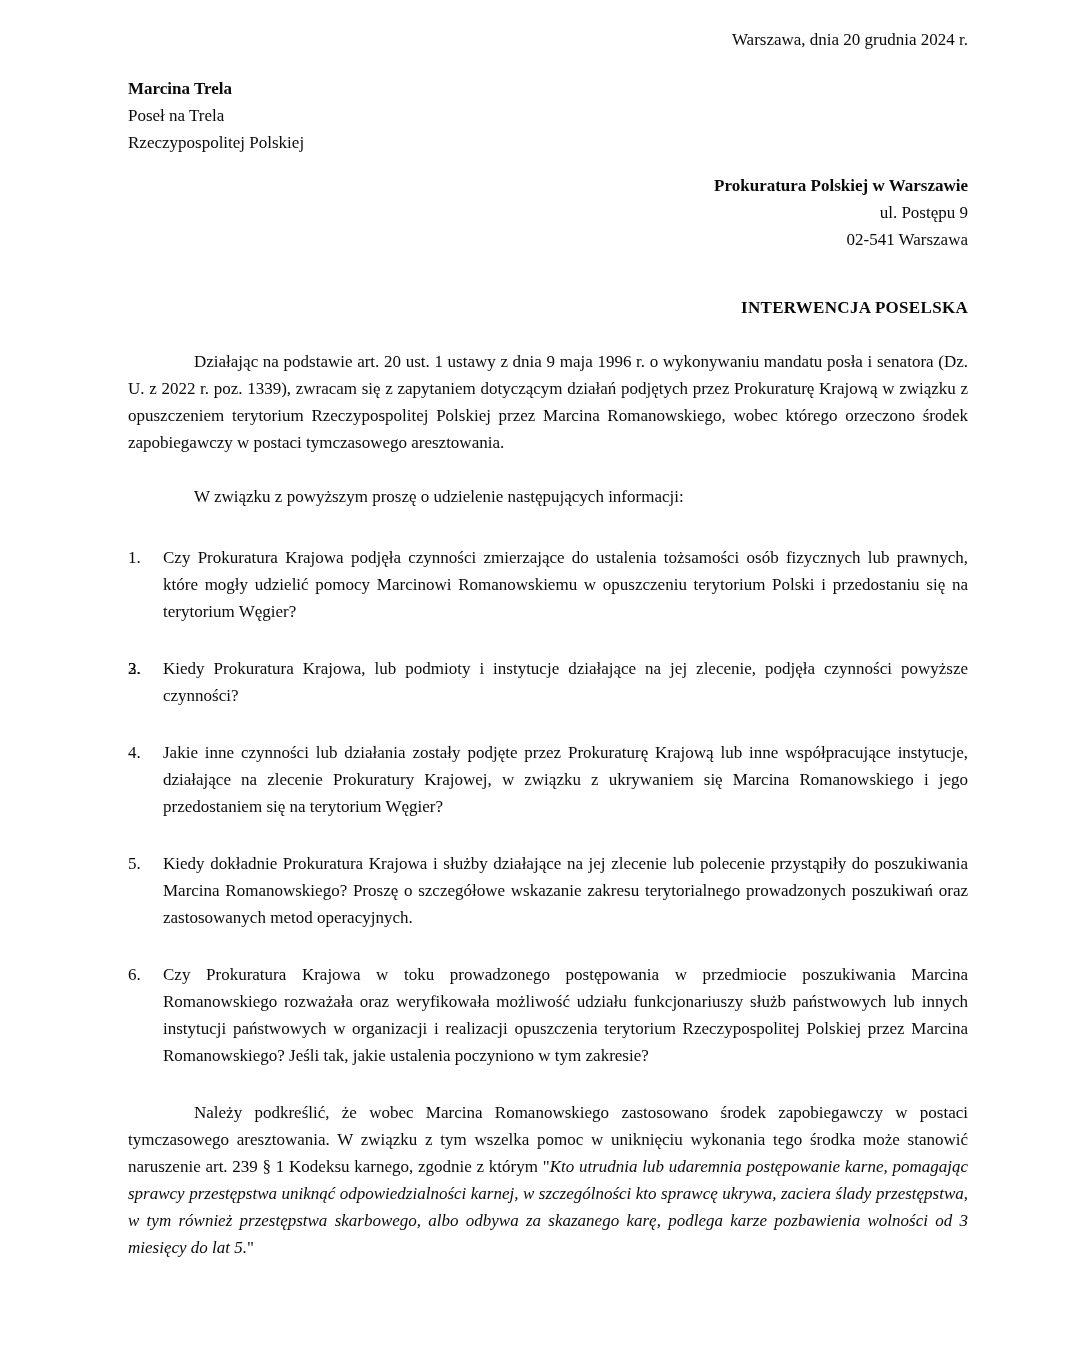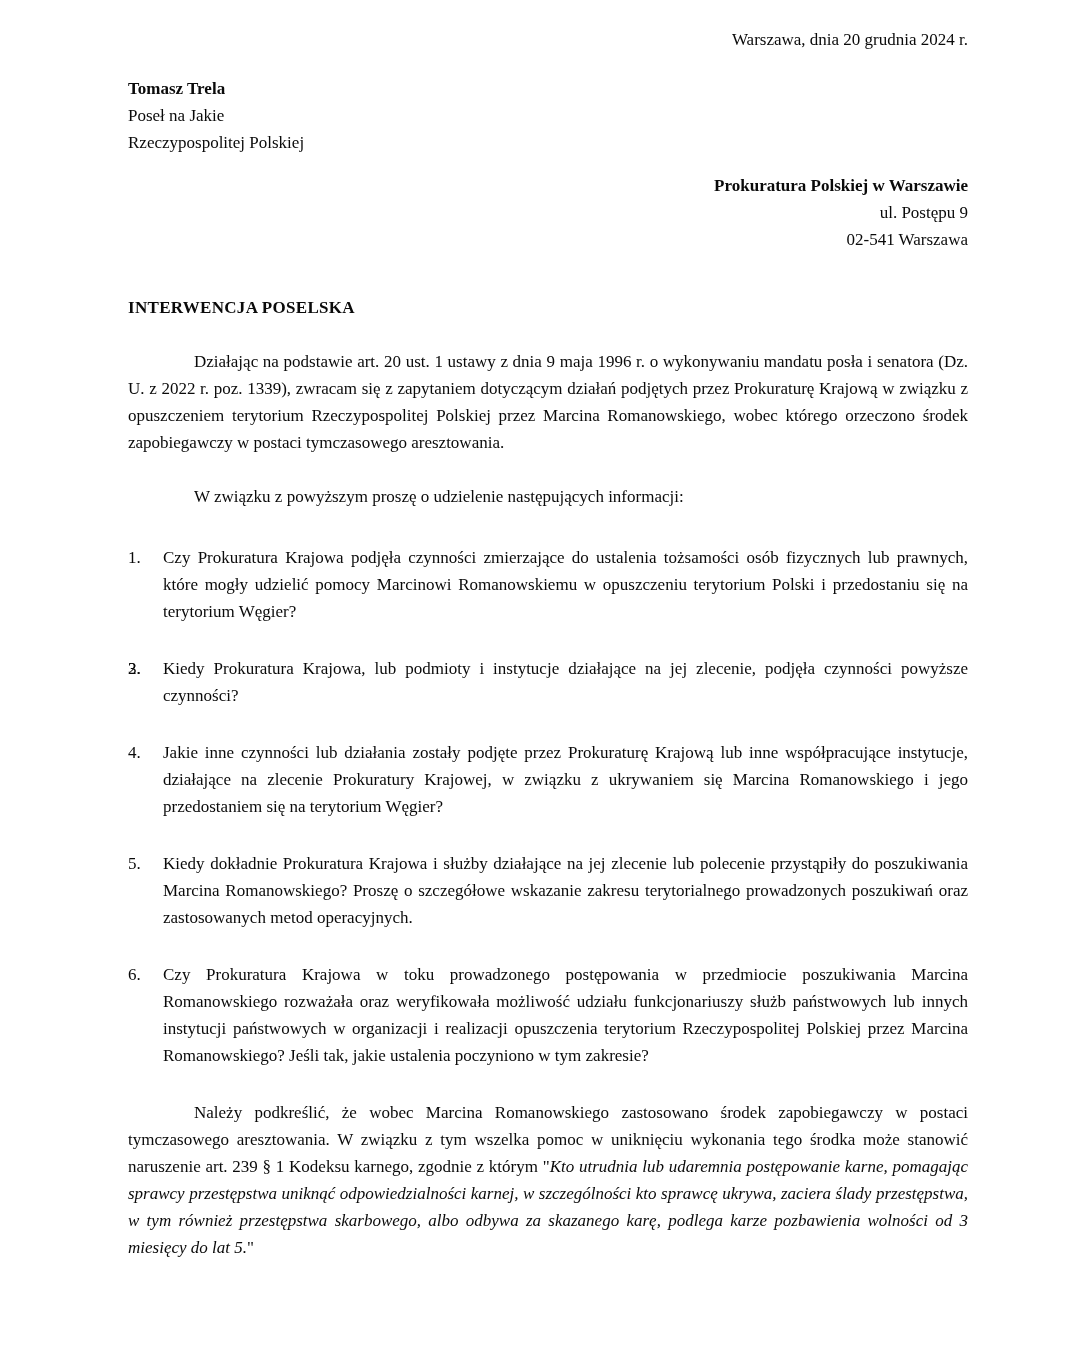--- a/index.html
+++ b/index.html
@@ -33,21 +33,21 @@
   .sender-block .line,
   .recipient-block .line {
     display: block;
   }
   .bold { font-weight: bold; }
   .recipient-block {
     text-align: right;
     margin: 16px 0 0 0;
   }
   .doc-title {
-    text-align: left;
+    text-align: right;
     font-weight: bold;
     margin: 41px 0 0 0;
     letter-spacing: 0.3px;
   }
   p.body-par {
     margin: 27px 0 0 0;
     text-align: justify;
     text-indent: 66px;
   }
   ol.questions {
@@ -69,22 +69,22 @@
   .italic { font-style: italic; }
 </style>
 </head>
 <body>
 
 <div class="page">
 
   <div class="date-line">Warszawa, dnia 20 grudnia 2024 r.</div>
 
   <div class="sender-block">
-    <span class="line bold">Tomasz Trela</span>
-    <span class="line">Poseł na Jakie</span>
+    <span class="line bold">Marcina Trela</span>
+    <span class="line">Poseł na Trela</span>
     <span class="line">Rzeczypospolitej Polskiej</span>
   </div>
 
   <div class="recipient-block">
     <span class="line bold">Prokuratura Polskiej w Warszawie</span>
     <span class="line">ul. Postępu 9</span>
     <span class="line">02-541 Warszawa</span>
   </div>
 
   <div class="doc-title">INTERWENCJA POSELSKA</div>

